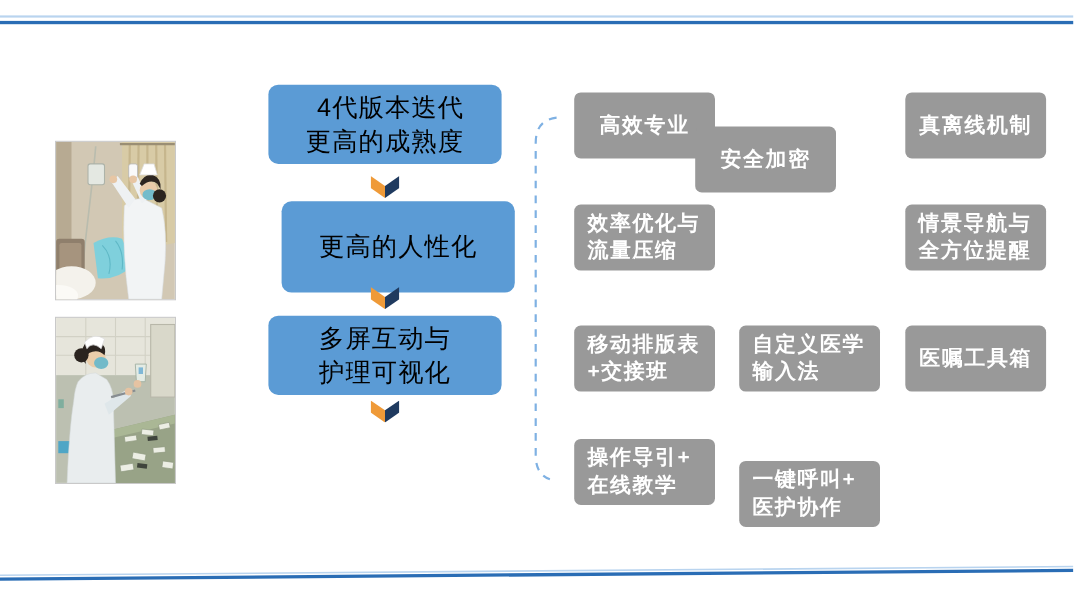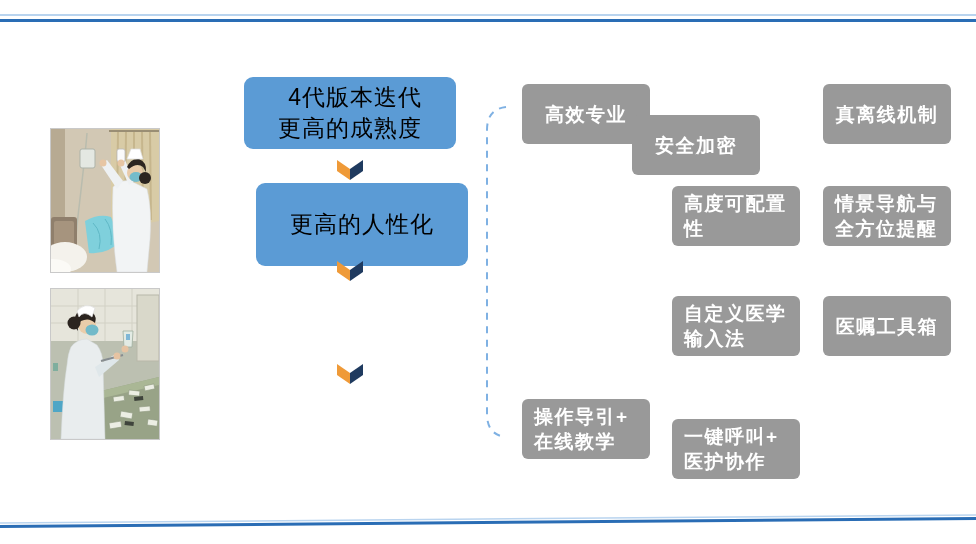--- a/index.html
+++ b/index.html
@@ -134,48 +134,56 @@
     <polygon points="0,0 13,9 13,20 0,11" fill="#ef9a38"></polygon>
     <polygon points="13,9 26,0 26,11 13,20" fill="#1f3a5f"></polygon>
   </svg>
   <div class="flow-box" style="top:183px;height:83px;margin-left:12px;">
     <span>更高的人性化</span>
   </div>
   <svg class="flow-arrow" style="top:261px;" viewBox="0 0 26 20">
     <polygon points="0,0 13,9 13,20 0,11" fill="#ef9a38"></polygon>
     <polygon points="13,9 26,0 26,11 13,20" fill="#1f3a5f"></polygon>
   </svg>
+  <div class="flow-box" style="top:287px;">
+    <span>多屏互动与
+护理可视化</span>
+  </div>
   <svg class="flow-arrow" style="top:364px;" viewBox="0 0 26 20">
     <polygon points="0,0 13,9 13,20 0,11" fill="#ef9a38"></polygon>
     <polygon points="13,9 26,0 26,11 13,20" fill="#1f3a5f"></polygon>
   </svg>
 
   <svg class="brace" viewBox="0 0 34 344">
     <path d="M 28 7 Q 9 9 9 30 L 9 314 Q 9 335 28 337" fill="none" stroke="#7fb1e3" stroke-width="2" stroke-dasharray="7 6.5"></path>
   </svg>
 
   <div class="feature-box center" style="left:522px;top:84px;">
     <span>高效专业</span>
   </div>
   <div class="feature-box center" style="left:632px;top:84px;margin-top:31px;">
     <span>安全加密</span>
   </div>
   <div class="feature-box center" style="left:823px;top:84px;">
     <span>真离线机制</span>
   </div>
 
-  <div class="feature-box left" style="left:672px;top:186px;">
-    <span>高度可配置
-性</span>
+  <div class="feature-box left" style="left:522px;top:186px;">
+    <span>效率优化与
+流量压缩</span>
   </div>
   <div class="feature-box left" style="left:823px;top:186px;">
     <span>情景导航与
 全方位提醒</span>
   </div>
 
+  <div class="feature-box left" style="left:522px;top:296px;">
+    <span>移动排版表
++交接班</span>
+  </div>
   <div class="feature-box left" style="left:672px;top:296px;">
     <span>自定义医学
 输入法</span>
   </div>
   <div class="feature-box center" style="left:823px;top:296px;">
     <span>医嘱工具箱</span>
   </div>
 
   <div class="feature-box left" style="left:522px;top:399px;">
     <span>操作导引+

